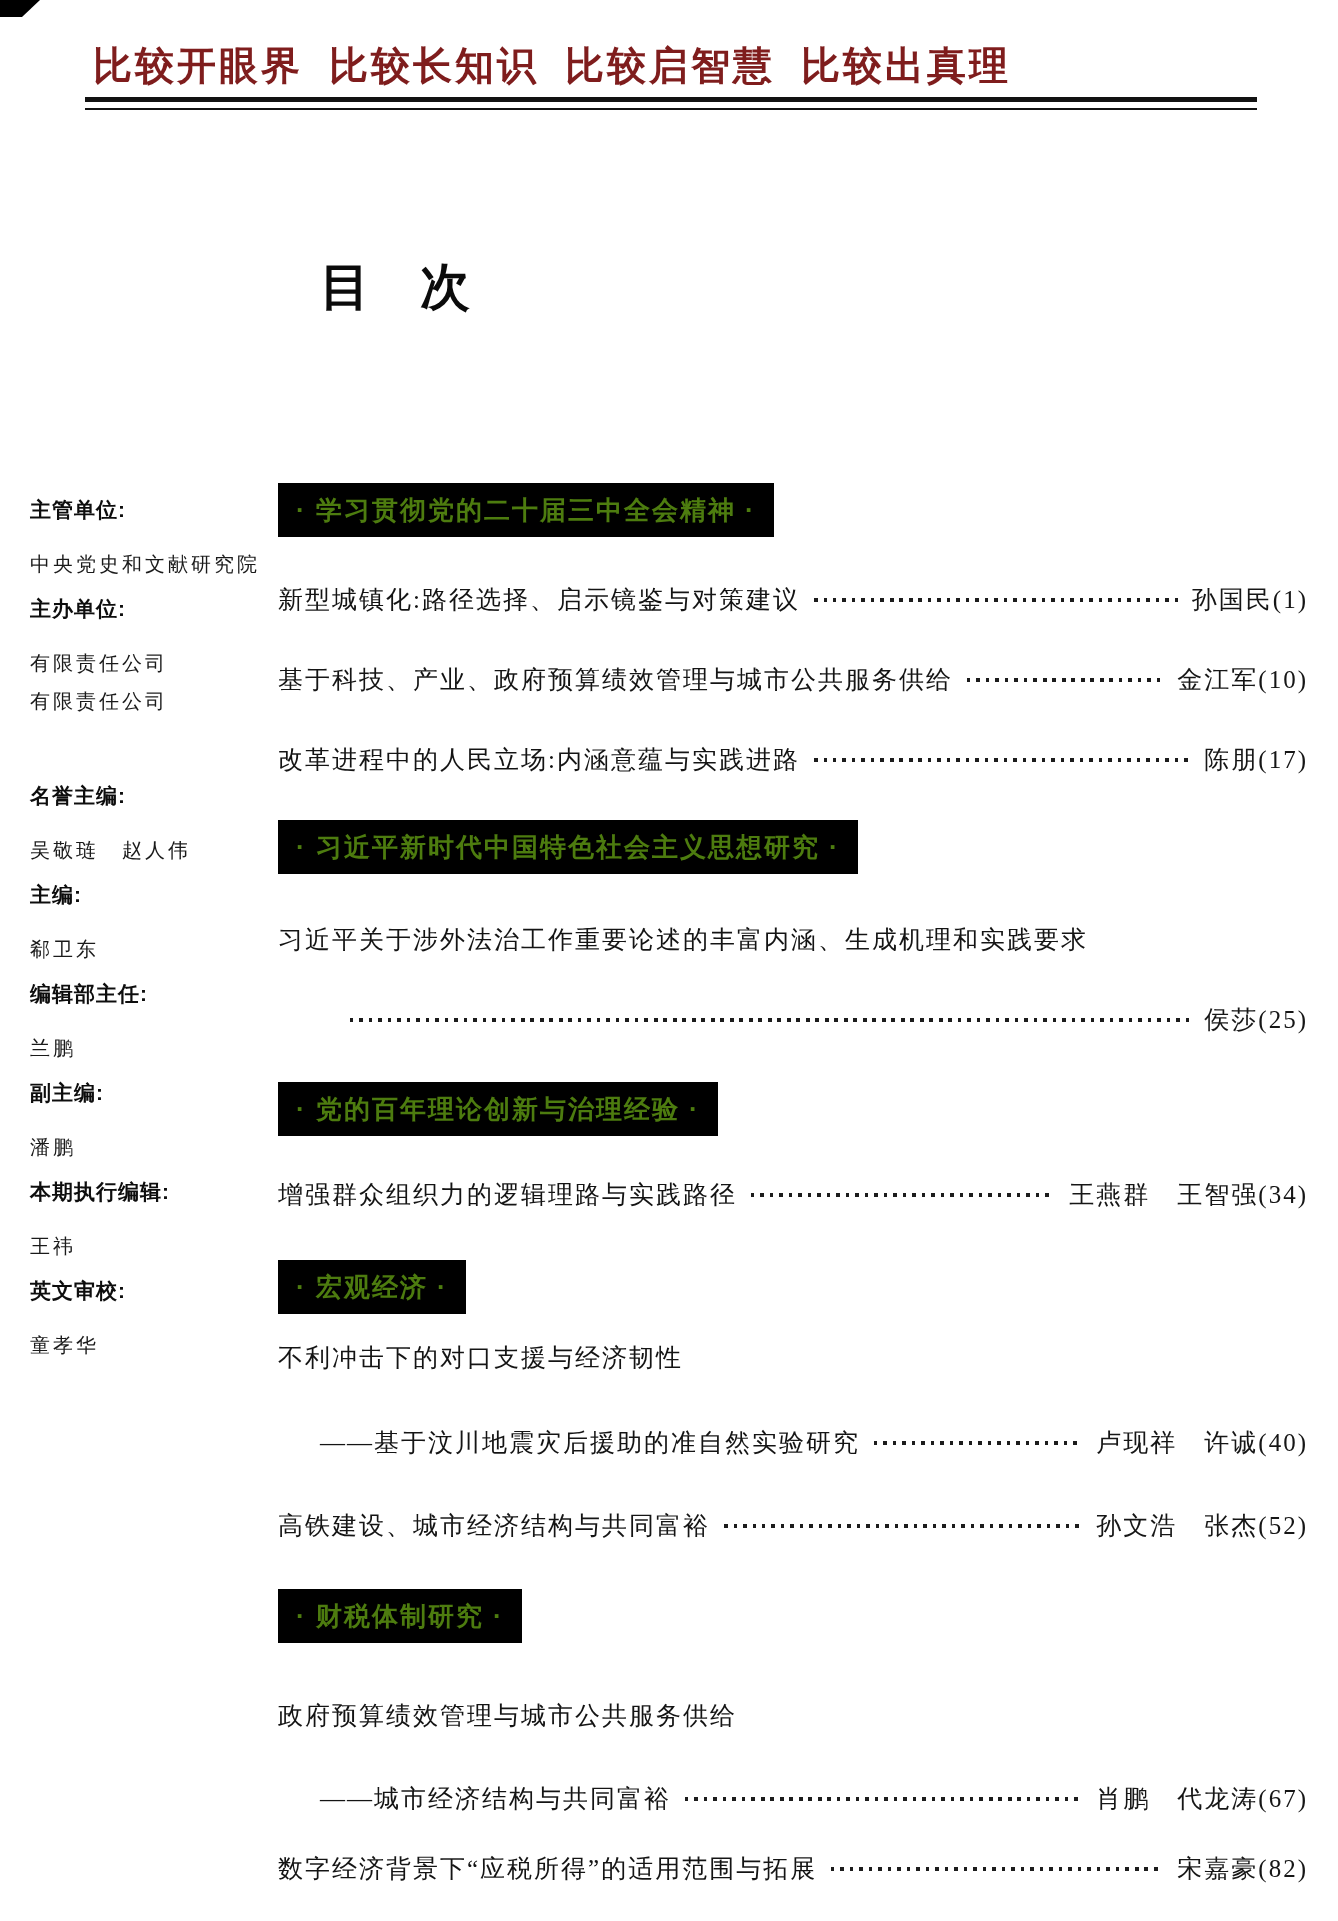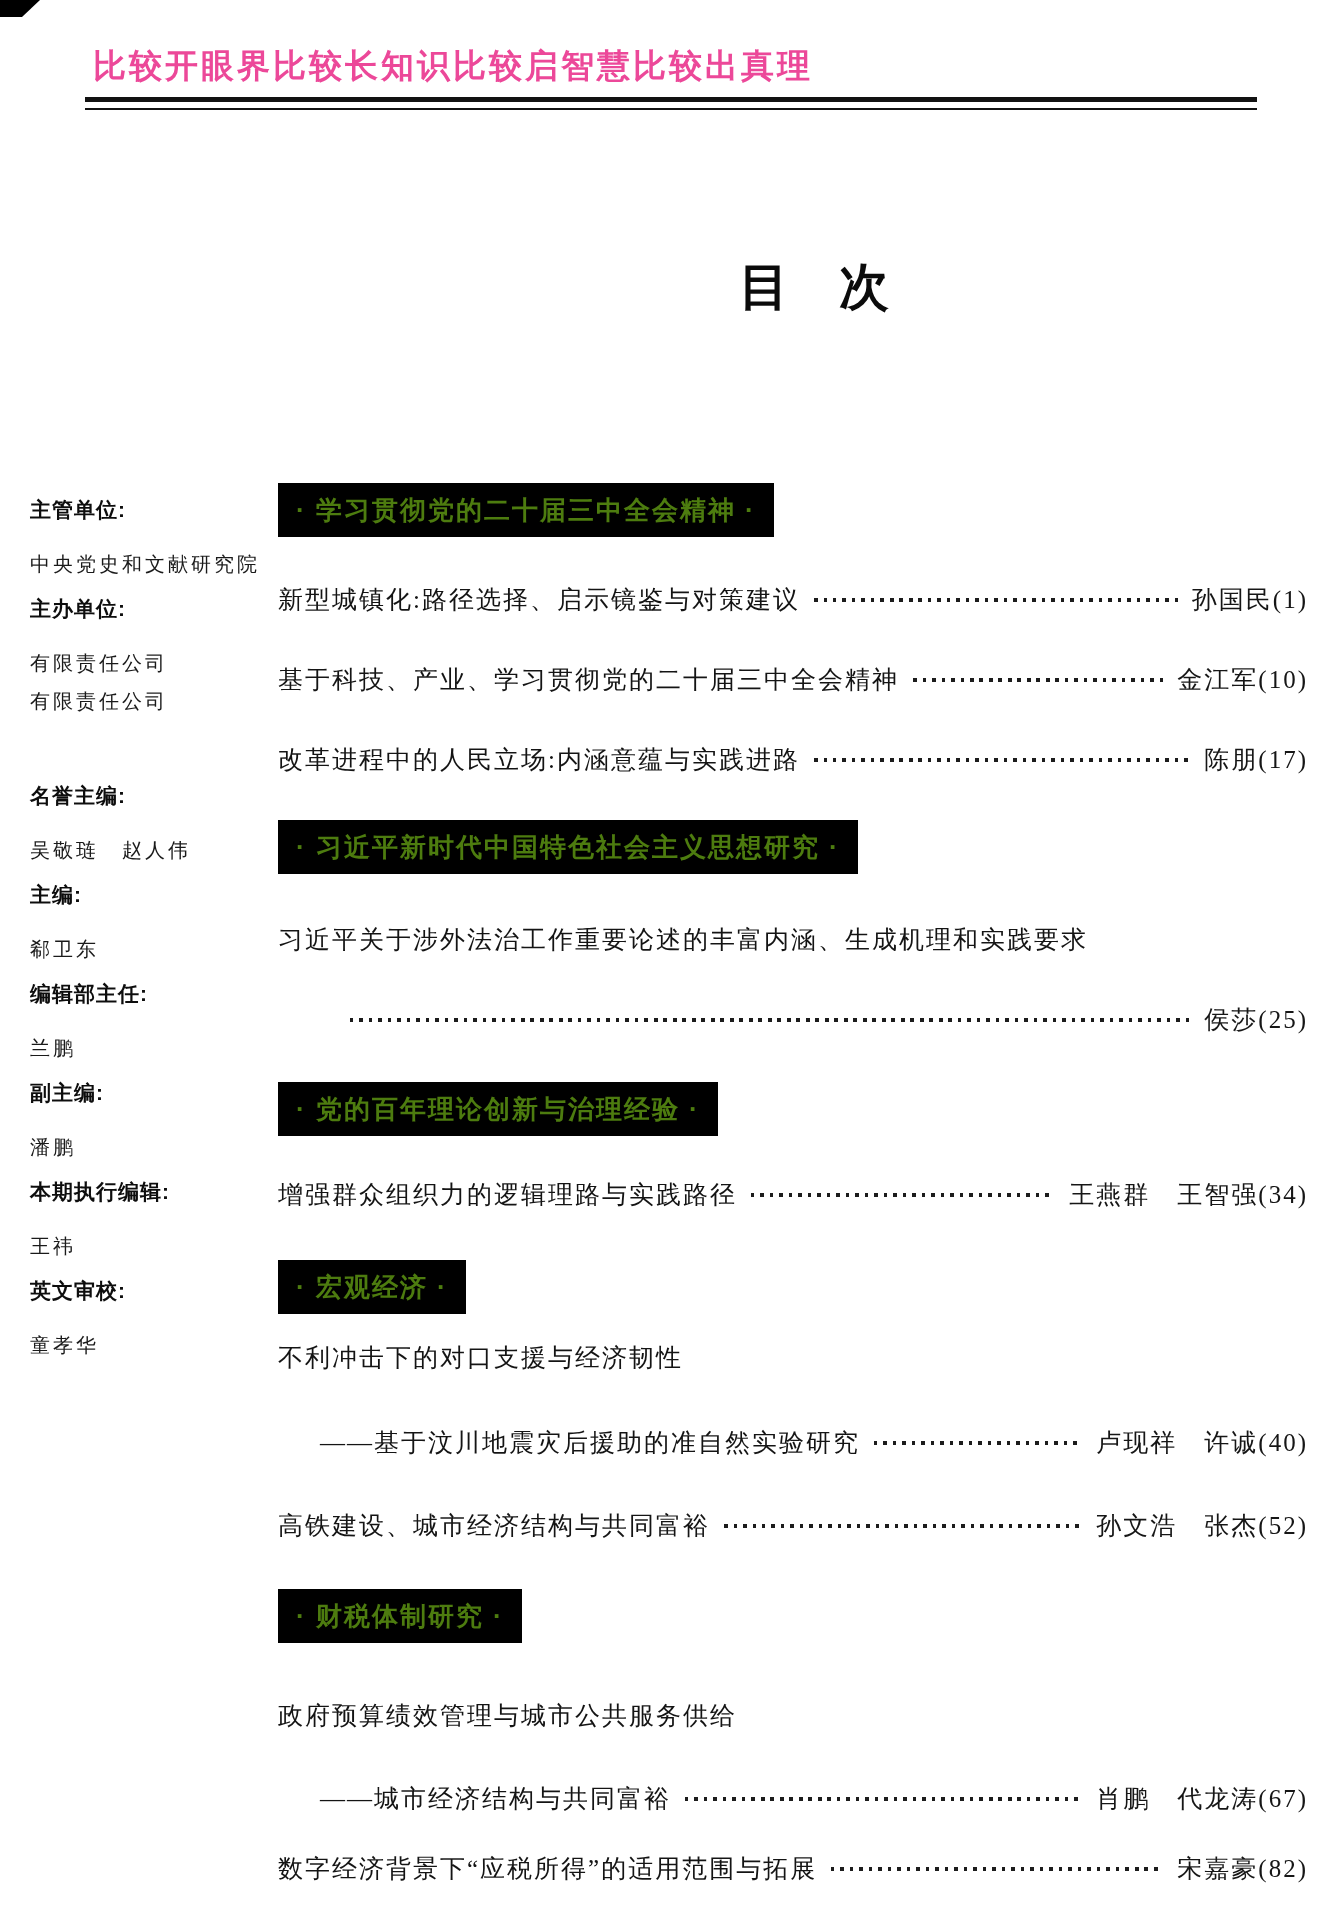--- a/index.html
+++ b/index.html
@@ -22,40 +22,40 @@
   }
   
   .header {
     position: absolute;
     left: 85px;
     top: 46px;
     width: 1172px;
   }
   .slogans {
     display: flex;
+    justify-content: space-between;
     width: 918px;
     margin-left: 8px;
     font-family: "Liberation Sans", "DejaVu Sans", sans-serif;
     font-weight: bold;
-    font-size: 33px;
+    font-size: 39px;
     line-height: 40px;
     letter-spacing: 3px;
-    color: #ec4899;
+    color: #7f1d1d;
   }
   .rule-thick { height: 5px; background: #121212; margin-top: 11px; }
   .rule-thin  { height: 2px; background: #121212; margin-top: 6px; }
 
   
   .doc-title {
     position: absolute;
     left: 278px;
     top: 256px;
     width: 1030px;
     margin: 0;
-    text-align: center;
     text-indent: 42px;
     font-size: 50px;
     line-height: 62px;
     font-weight: bold;
     font-family: "Liberation Serif", "DejaVu Serif", serif;
     color: #0b0b0b;
   }
 
   
   .sidebar {
@@ -192,21 +192,21 @@
 
     <div class="bar-wrap" style="margin-top:0">
       <div class="section-bar">· 学习贯彻党的二十届三中全会精神 ·</div>
     </div>
     <div class="toc-row" style="margin-top:47px">
       <span class="toc-title">新型城镇化:路径选择、启示镜鉴与对策建议</span>
       <span class="toc-dots"></span>
       <span class="toc-author">孙国民(1)</span>
     </div>
     <div class="toc-row" style="margin-top:48px">
-      <span class="toc-title">基于科技、产业、学习贯彻党的二十届三中全会精神</span>
+      <span class="toc-title">基于科技、产业、政府预算绩效管理与城市公共服务供给</span>
       <span class="toc-dots"></span>
       <span class="toc-author">金江军(10)</span>
     </div>
     <div class="toc-row" style="margin-top:48px">
       <span class="toc-title">改革进程中的人民立场:内涵意蕴与实践进路</span>
       <span class="toc-dots"></span>
       <span class="toc-author">陈朋(17)</span>
     </div>
 
     <div class="bar-wrap" style="margin-top:44px">

